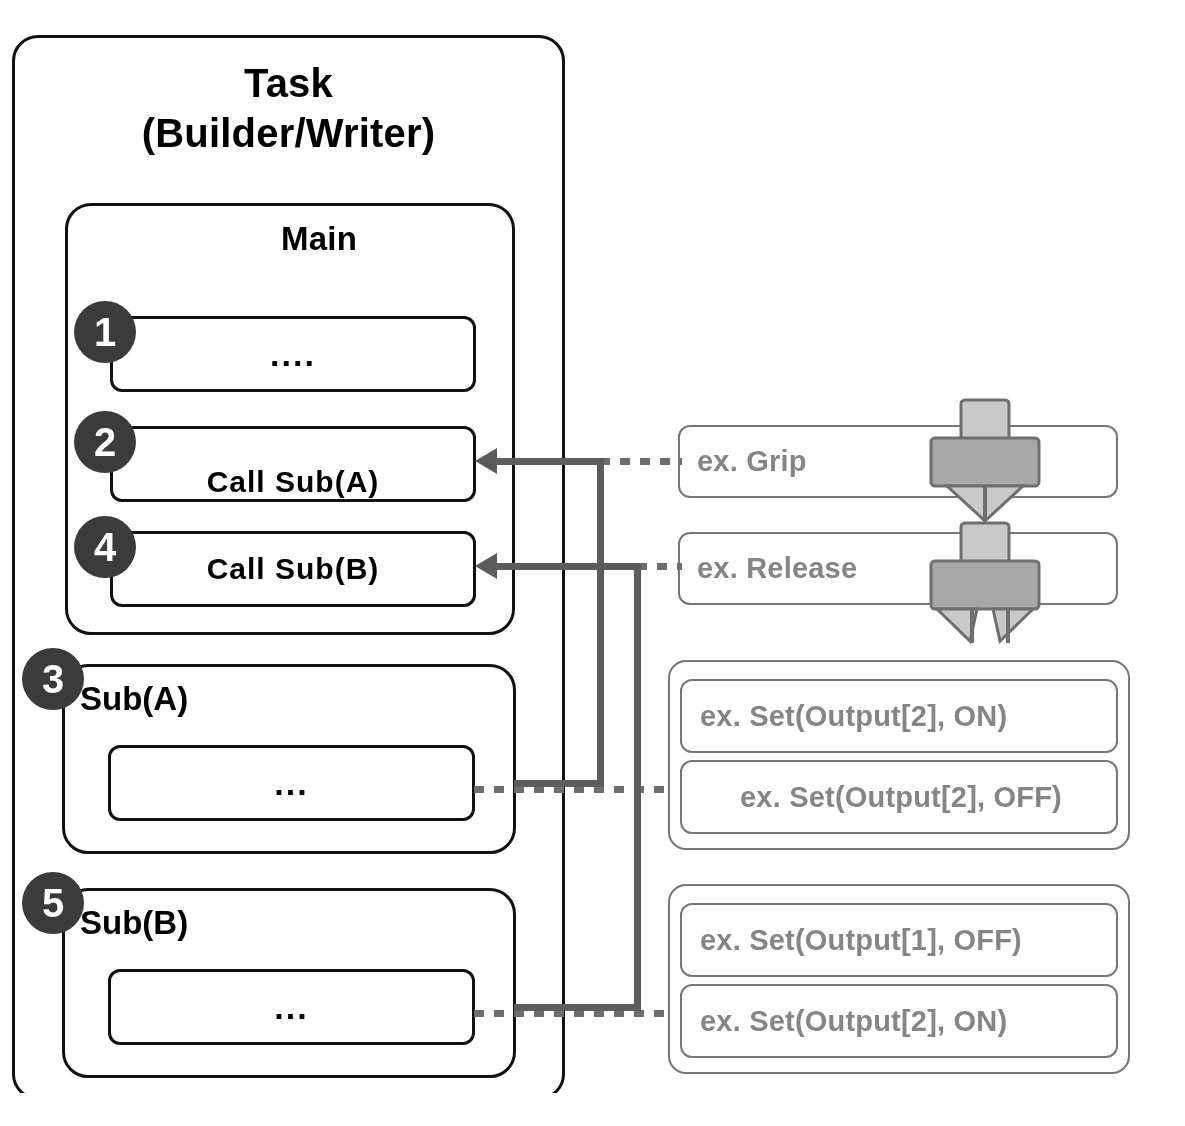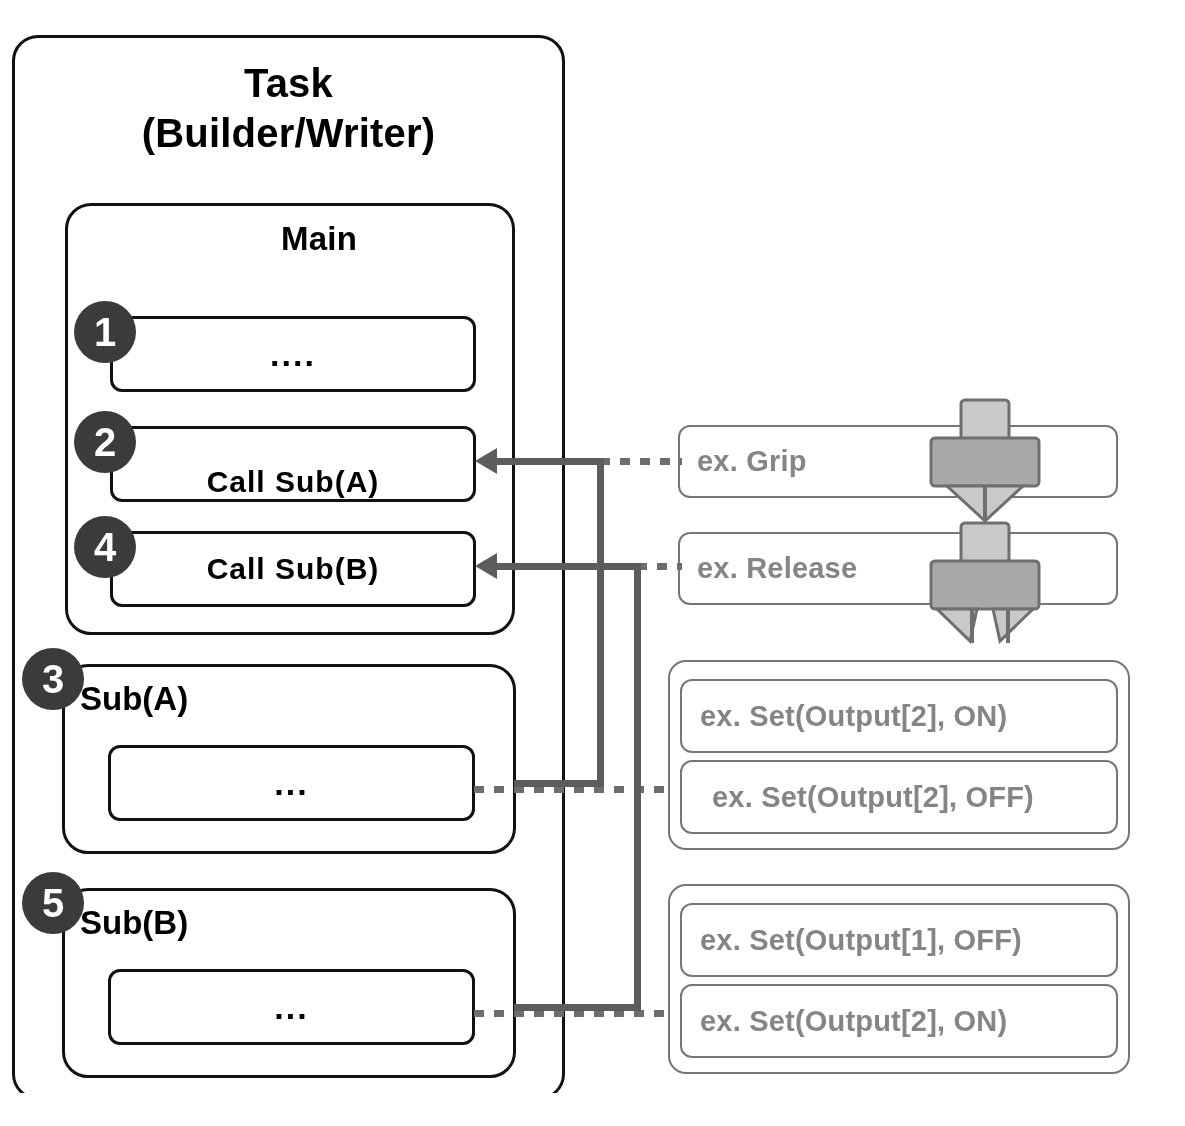--- a/index.html
+++ b/index.html
@@ -231,21 +231,21 @@
     <polygon points="22,104 62,104 55,136" fill="#c9c9c9" stroke="#6f6f6f" stroke-width="3"></polygon>
     <polygon points="78,104 118,104 85,136" fill="#c9c9c9" stroke="#6f6f6f" stroke-width="3"></polygon>
     <line x1="57" y1="104" x2="57" y2="138" stroke="#6f6f6f" stroke-width="4"></line>
     <line x1="93" y1="104" x2="93" y2="138" stroke="#6f6f6f" stroke-width="4"></line>
   </svg>
 
   <div class="gbox-outer" style="left:668px; top:660px; width:462px; height:190px;"></div>
   <div class="gbox" style="left:680px; top:679px; width:438px; height:74px;"></div>
   <div class="ex-text" style="left:700px; top:679px; height:74px;">ex. Set(Output[2], ON)</div>
   <div class="gbox" style="left:680px; top:760px; width:438px; height:74px;"></div>
-  <div class="ex-text" style="left:712px; top:760px; height:74px;">ex. Set(Output[2], OFF)</div>
+  <div class="ex-text" style="left:740px; top:760px; height:74px;">ex. Set(Output[2], OFF)</div>
 
   <div class="gbox-outer" style="left:668px; top:884px; width:462px; height:190px;"></div>
   <div class="gbox" style="left:680px; top:903px; width:438px; height:74px;"></div>
   <div class="ex-text" style="left:700px; top:903px; height:74px;">ex. Set(Output[1], OFF)</div>
   <div class="gbox" style="left:680px; top:984px; width:438px; height:74px;"></div>
   <div class="ex-text" style="left:700px; top:984px; height:74px;">ex. Set(Output[2], ON)</div>
 
 </div>
 
 </body></html>

